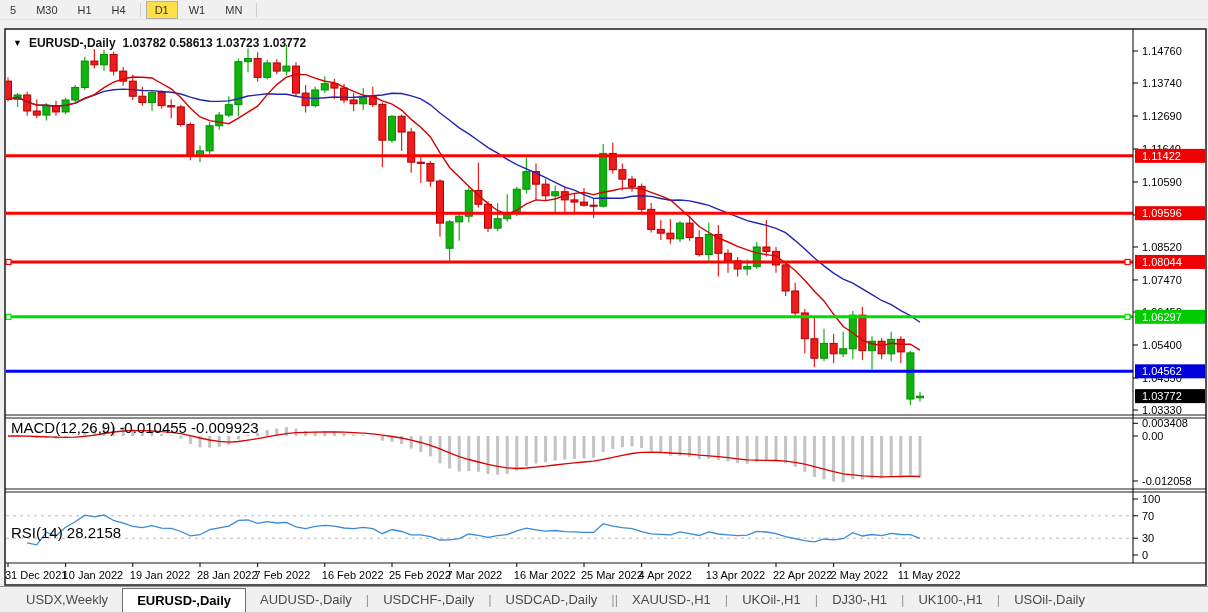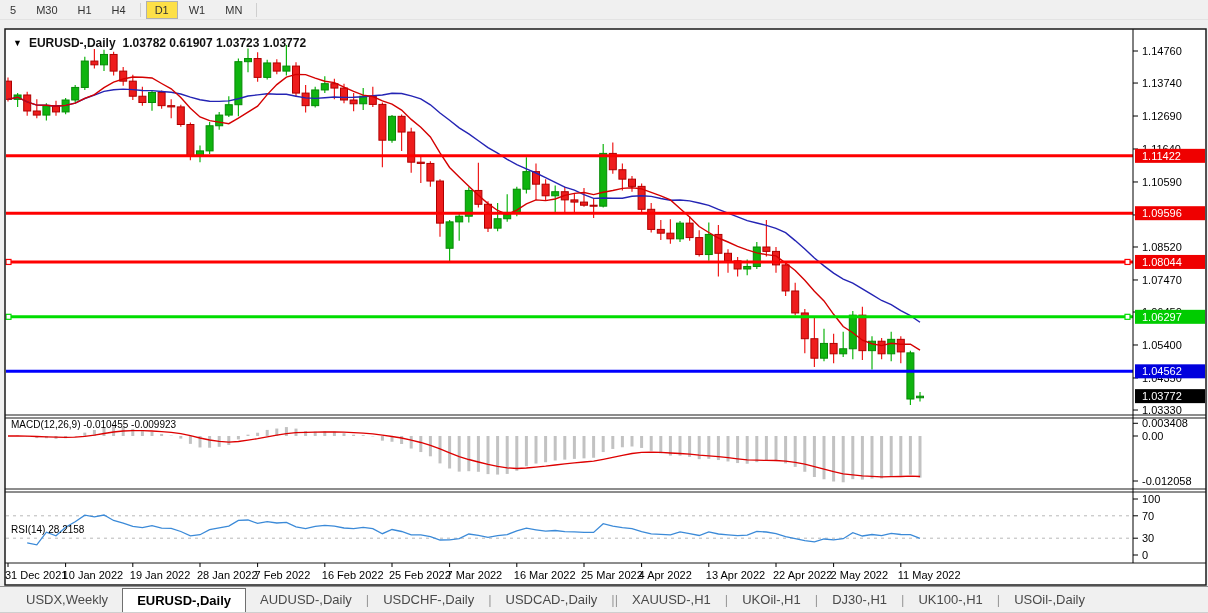--- a/index.html
+++ b/index.html
@@ -22,21 +22,21 @@
   .tf-btn.active{background:#fde047;border:1px solid #b0b0b0;}
   .tf-sep{width:1px;height:14px;background:#cfcfcf;margin:0 4px;}
   
   #plot{position:absolute;left:0;top:0;}
   #chart-title{
     position:absolute;left:13px;top:36px;font-size:12px;font-weight:700;color:#111;
     display:flex;align-items:center;gap:7px;white-space:nowrap;
   }
   #chart-title .tri{font-size:9px;color:#000;}
   #macd-header,#rsi-header{
-    position:absolute;left:11px;font-size:10px;color:#000;white-space:nowrap;
+    position:absolute;left:11px;font-size:15px;color:#000;white-space:nowrap;
   }
   #macd-header{top:419px;}
   #rsi-header{top:494px;margin-top:30px;}
   
   #tabbar{
     position:absolute;left:0;top:586px;width:1208px;height:27px;
     background:#f0f0f0;border-top:1px solid #919191;border-bottom:1px solid #cfcfcf;
     display:flex;align-items:stretch;font-size:13px;color:#4a4a4a;
     padding-left:12px;box-sizing:border-box;
   }
@@ -484,21 +484,21 @@
     <span class="tf-sep"></span>
     <span class="tf-btn active">D1</span>
     <span class="tf-btn">W1</span>
     <span class="tf-btn">MN</span>
     <span class="tf-sep"></span>
   </div>
 
 <div id="chart-title">
   <span class="tri">▼</span>
   <span>EURUSD-,Daily</span>
-  <span>1.03782 0.61907 1.03723 1.03772</span>
+  <span>1.03782 0.58613 1.03723 1.03772</span>
 </div>
 
 <div id="macd-header">
   <span>MACD(12,26,9)</span>
   <span>-0.010455</span>
   <span>-0.009923</span>
 </div>
 <div id="rsi-header">
   <span>RSI(14)</span>
   <span>28.2158</span>

